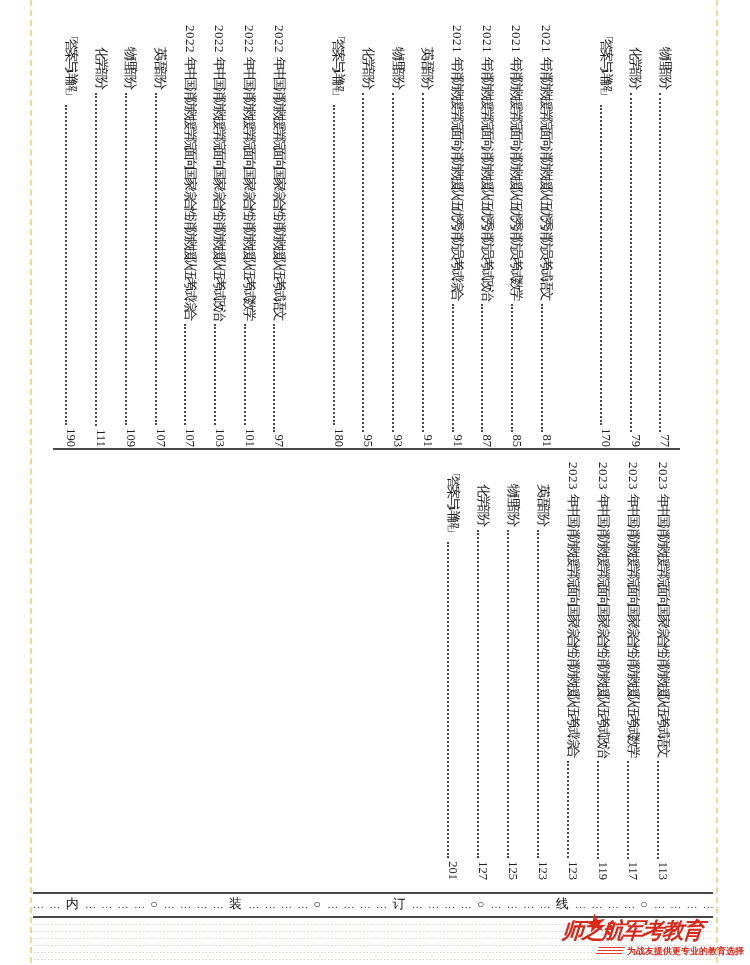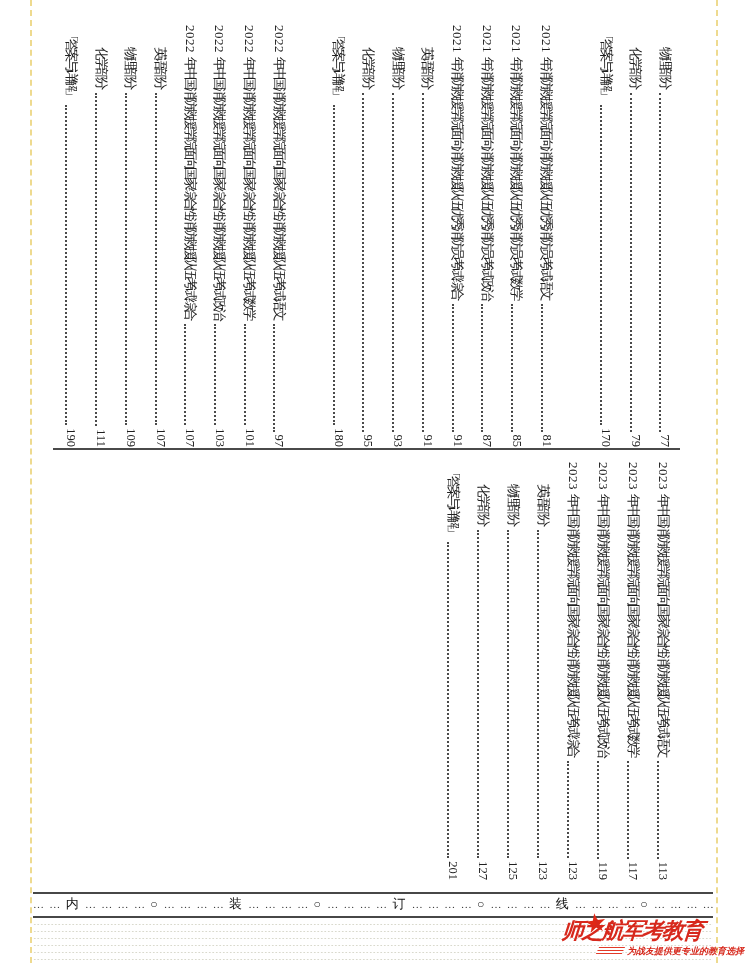--- a/index.html
+++ b/index.html
@@ -77,21 +77,21 @@
     position:absolute;left:24px;top:-2px;font-size:26px;line-height:26px;
     color:#e02815;transform:rotate(-8deg);z-index:1;
   }
   #logo .brand{
     position:absolute;left:2px;top:4px;width:184px;z-index:2;
     font-size:22px;font-weight:bold;font-style:italic;
     letter-spacing:-2px;color:#d7281c;transform:skewX(-4deg);
     white-space:nowrap;overflow:hidden;
   }
   #logo .slogan-row{
-    position:absolute;right:2px;top:33px;display:flex;align-items:center;z-index:2;font-style:italic;
+    position:absolute;right:2px;top:33px;display:flex;align-items:center;z-index:2;
   }
   #logo .stripes{
     width:26px;height:9px;margin-right:4px;transform:skewX(-25deg);
     background:repeating-linear-gradient(180deg,#e23a28 0 1.5px,#ffffff 1.5px 3px);
   }
   #logo .slogan{
     font-size:9px;font-weight:bold;color:#d7281c;letter-spacing:0;
     white-space:nowrap;
   }
 </style>

